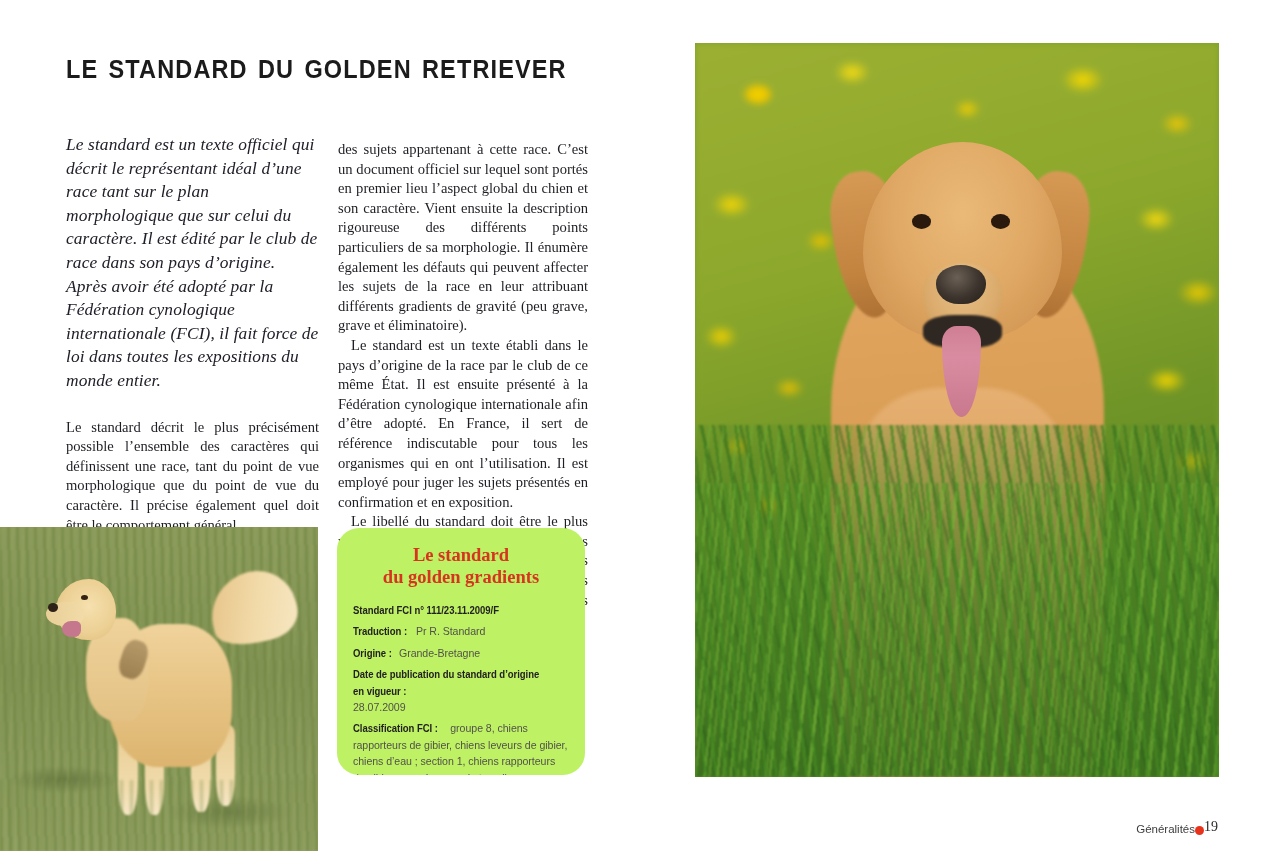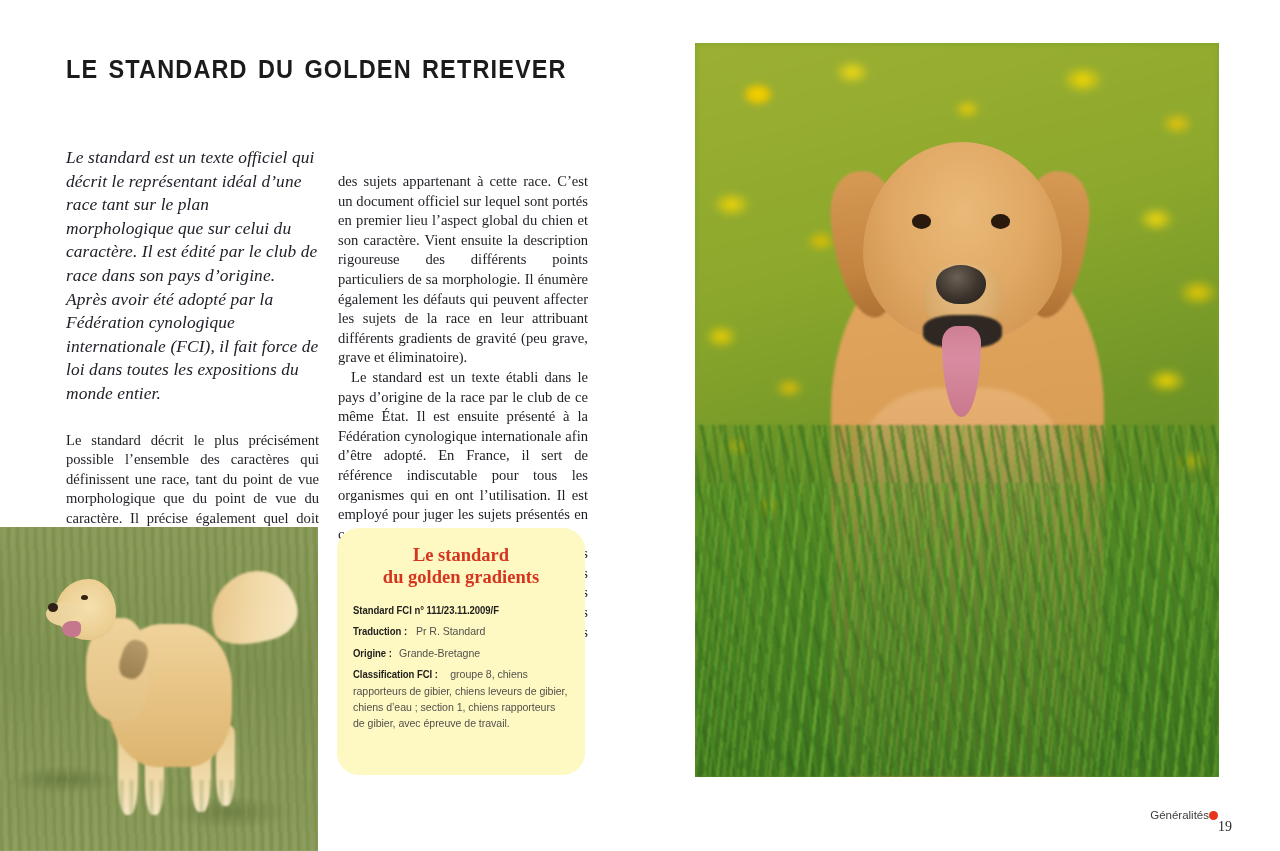--- a/index.html
+++ b/index.html
@@ -33,21 +33,21 @@
     transform: scaleX(0.94);
     transform-origin: left center;
     white-space: nowrap;
   }
   #page-title::first-letter { font-size: 35px; }
 
   
   #col-left {
     position: absolute;
     left: 66px;
-    top: 146px;
+    top: 133px;
     width: 253px;
   }
   .lead {
     font-family: "Liberation Serif", serif;
     font-style: italic;
     font-size: 17.4px;
     line-height: 23.6px;
     color: #20202a;
     margin: 0;
     letter-spacing: 0.1px;
@@ -74,33 +74,32 @@
     hyphens: manual;
   }
   #left-body { margin-top: 25px; }
 
   
   #col-mid {
     position: absolute;
     left: 338px;
     top: 140px;
     width: 250px;
-    margin-top: 32px;
   }
   #col-mid p { margin: 0; }
   #col-mid p + p { text-indent: 13px; }
 
   
   #standard-box {
     position: absolute;
     left: 337px;
     top: 528px;
     width: 248px;
     height: 247px;
-    background: #fef9c3;
+    background: #bef264;
     border-radius: 22px;
     box-sizing: border-box;
     padding: 16px 16px 12px 16px;
     overflow: hidden;
   }
   #standard-box-title {
     font-family: "Liberation Serif", serif;
     font-weight: bold;
     font-size: 18.5px;
     line-height: 22px;
@@ -129,27 +128,27 @@
   }
   .spec-line.allbold span {
     display: inline-block;
     transform: scaleX(0.9);
     transform-origin: left center;
   }
 
   
   #footer {
     position: absolute;
-    right: 48px;
+    right: 62px;
     top: 795px;
     font-family: "Liberation Sans", sans-serif;
     font-size: 11.5px;
     color: #3d3d3d;
     display: flex;
-    align-items: center;
+    align-items: flex-end;
     gap: 0;
   }
   #footer-dot {
     width: 9px;
     height: 9px;
     border-radius: 50%;
     background: #e8331c;
     display: inline-block;
   }
   #footer-page {
@@ -464,20 +463,24 @@
   <p class="spec-line">
     <span class="k">Traduction :</span>
     <span>Pr R. Standard</span>
   </p>
 
   <p class="spec-line">
     <span class="k">Origine :</span>
     <span>Grande-Bretagne</span>
   </p>
 
+  <p class="spec-line">
+    <span class="k">Date de publication du standard d’origine en vigueur :</span><br>
+    <span>28.07.2009</span>
+  </p>
 
 
   <p class="spec-line">
     <span class="k">Classification FCI :</span>
     <span>groupe 8, chiens rapporteurs de gibier, chiens leveurs de gibier, chiens d’eau ; section 1, chiens rapporteurs de gibier, avec épreuve de travail.</span>
   </p>
 </div>
 
 <div id="footer">
   <span>Généralités</span>

